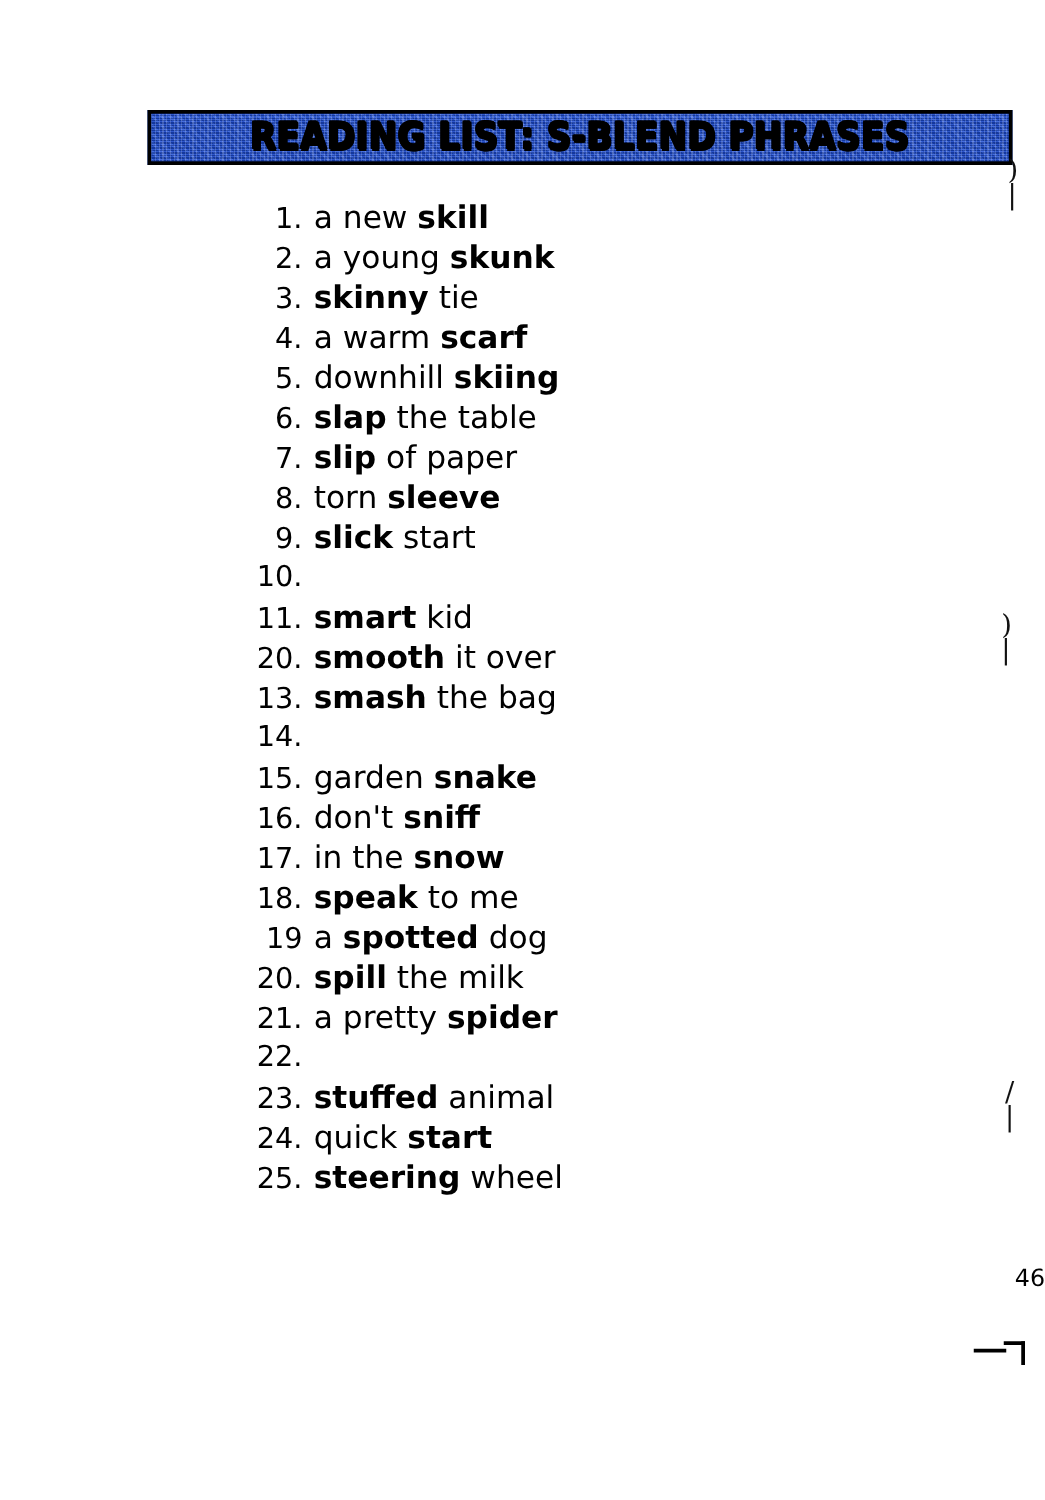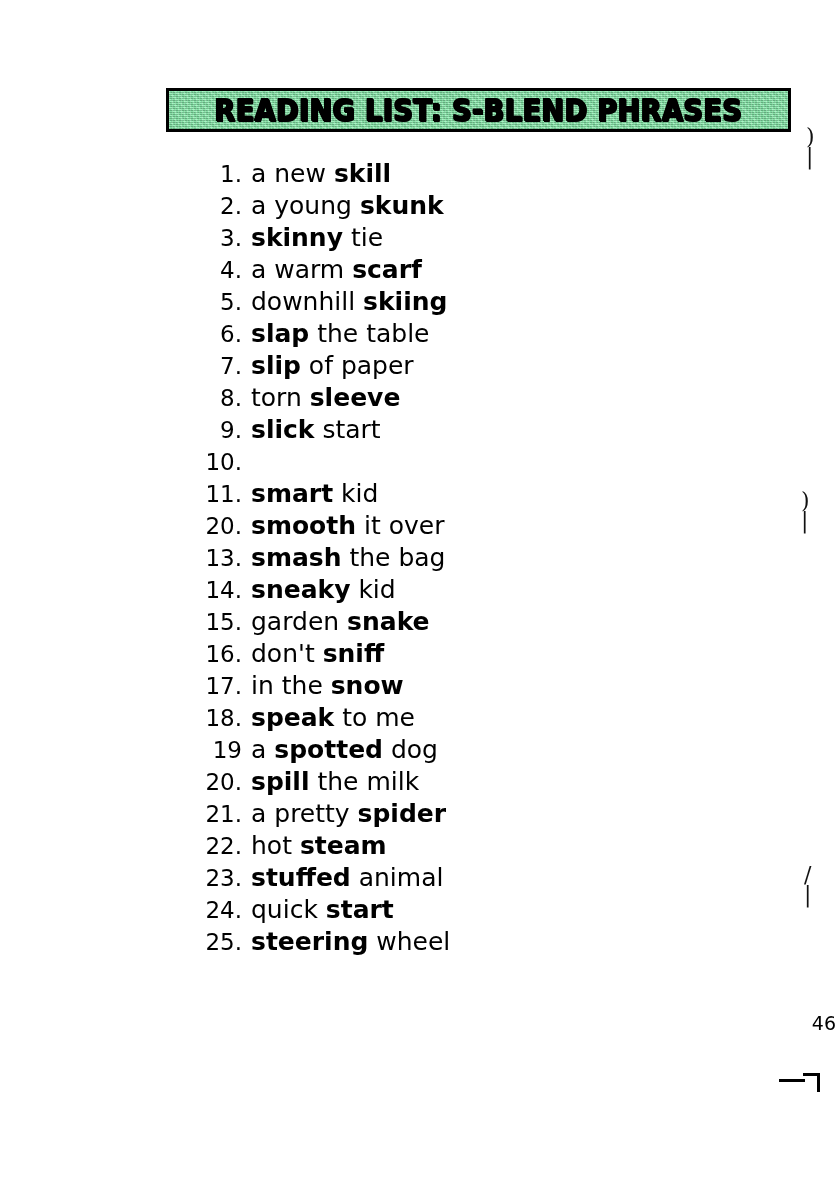--- a/index.html
+++ b/index.html
@@ -19,27 +19,26 @@
   .page {
     position: absolute;
     inset: 0;
   }
 
   
   .title-banner {
     position: absolute;
     left: 118px;
     top: 88px;
-    width: 625px;
+    width: 692px;
     height: 44px;
-    background: #86efac;
+    background: #1d4ed8;
     border: 3px solid #000000;
     box-sizing: border-box;
     overflow: hidden;
-    margin-left: 48px;
   }
   .title-banner::before {
     
     content: "";
     position: absolute;
     inset: 0;
     background-image:
       repeating-linear-gradient(90deg, rgba(255,255,255,0.22) 0 1px, rgba(0,0,0,0) 1px 3px),
       repeating-linear-gradient(0deg, rgba(0,0,0,0.25) 0 1px, rgba(255,255,255,0.10) 1px 2px),
       repeating-linear-gradient(45deg, rgba(255,255,255,0.13) 0 2px, rgba(0,0,0,0.10) 2px 5px);
@@ -199,21 +198,20 @@
       <div class="list-item">
         <span class="item-num">20.</span>
         <span class="item-text"><span></span><b>smooth</b><span> it over</span></span>
       </div>
       <div class="list-item">
         <span class="item-num">13.</span>
         <span class="item-text"><span></span><b>smash</b><span> the bag</span></span>
       </div>
       <div class="list-item">
         <span class="item-num">14.</span>
-        <span class="item-text"><span></span><b>sneaky</b><span> kid</span></span>
       </div>
       <div class="list-item">
         <span class="item-num">15.</span>
         <span class="item-text"><span>garden </span><b>snake</b><span></span></span>
       </div>
       <div class="list-item">
         <span class="item-num">16.</span>
         <span class="item-text"><span>don't </span><b>sniff</b><span></span></span>
       </div>
       <div class="list-item">
@@ -231,21 +229,20 @@
       <div class="list-item">
         <span class="item-num">20.</span>
         <span class="item-text"><span></span><b>spill</b><span> the milk</span></span>
       </div>
       <div class="list-item">
         <span class="item-num">21.</span>
         <span class="item-text"><span>a pretty </span><b>spider</b><span></span></span>
       </div>
       <div class="list-item">
         <span class="item-num">22.</span>
-        <span class="item-text"><span>hot </span><b>steam</b><span></span></span>
       </div>
       <div class="list-item">
         <span class="item-num">23.</span>
         <span class="item-text"><span></span><b>stuffed</b><span> animal</span></span>
       </div>
       <div class="list-item">
         <span class="item-num">24.</span>
         <span class="item-text"><span>quick </span><b>start</b><span></span></span>
       </div>
       <div class="list-item">

